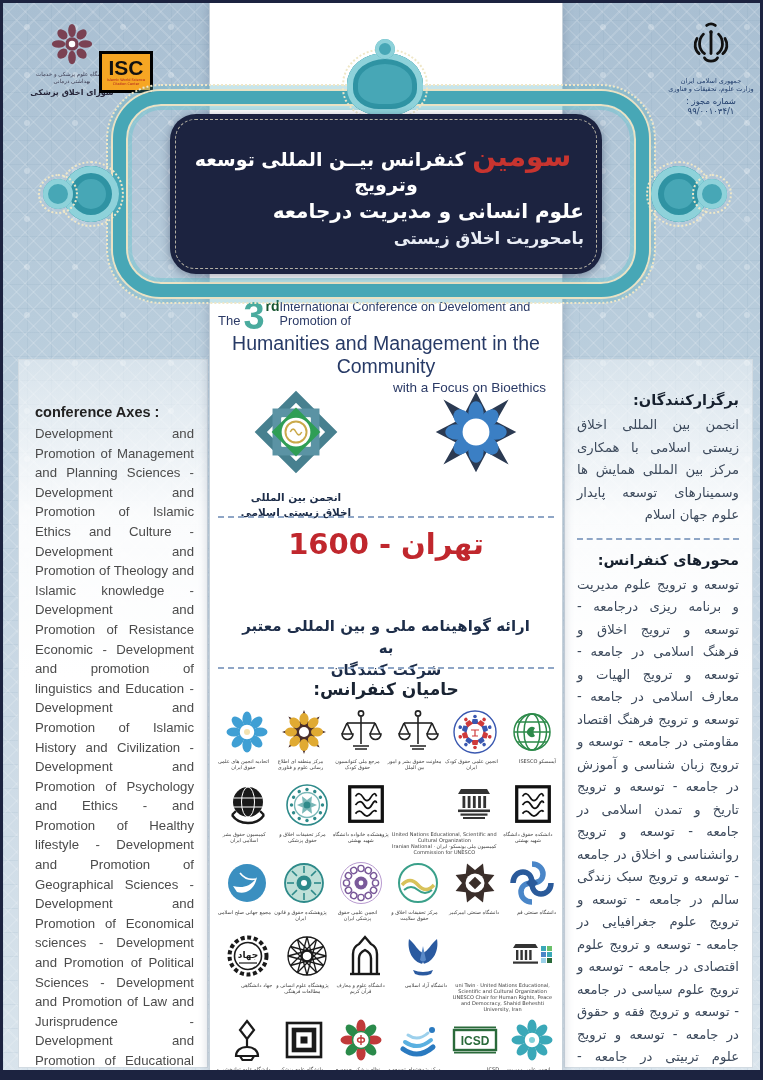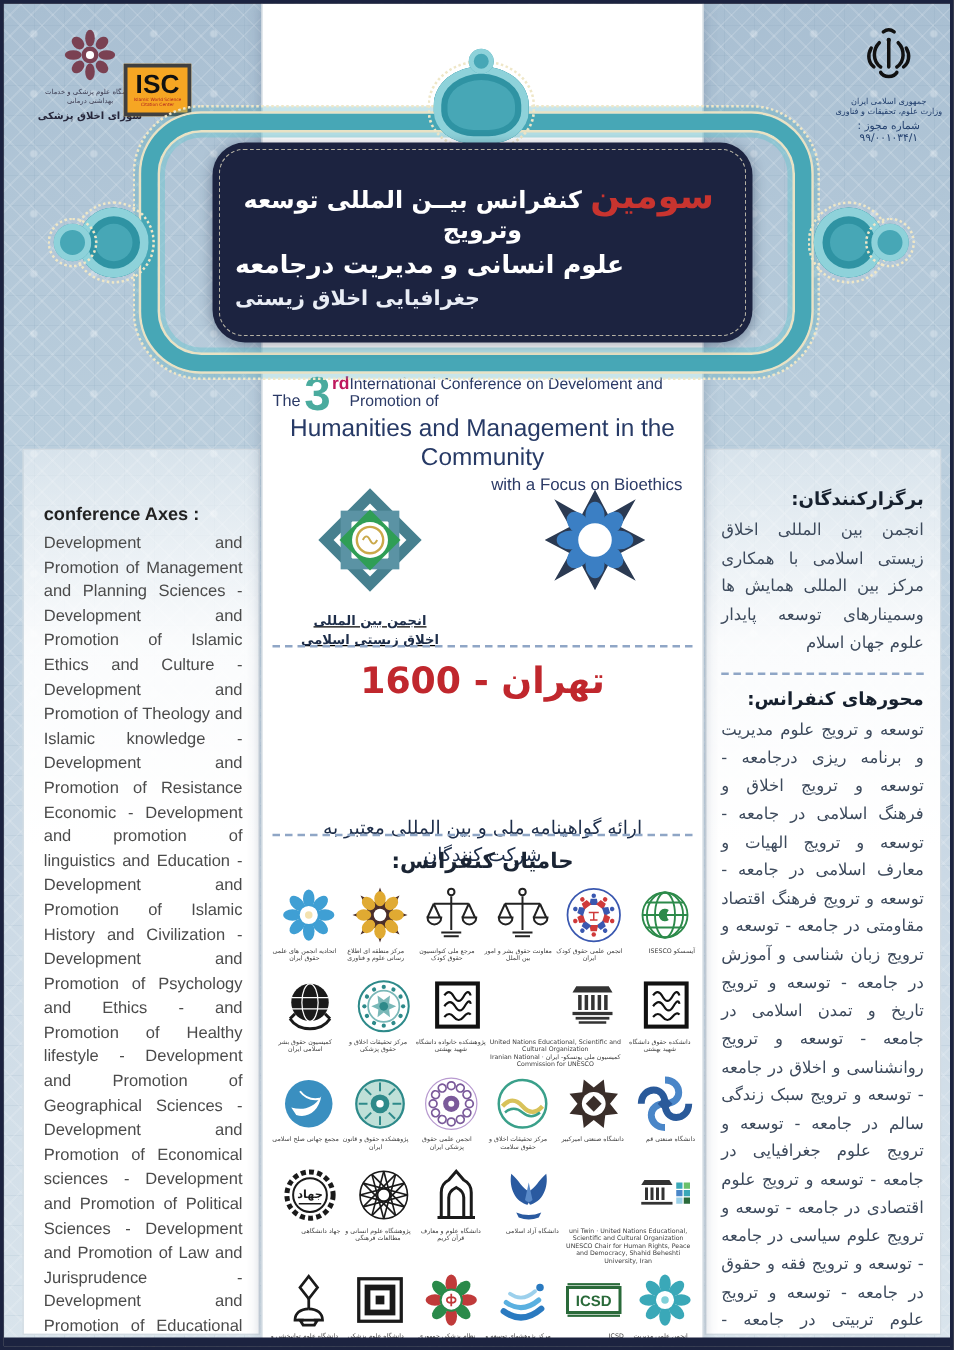--- a/index.html
+++ b/index.html
@@ -33,56 +33,56 @@
     box-shadow:inset 0 0 0 7px #8ed2da, inset 0 0 0 13px #2f93a3;outline:2px dotted #efe7c8;outline-offset:3px;}
   .medallion.small{width:30px;height:30px;box-shadow:inset 0 0 0 5px #8ed2da;}
   .top-medallion{position:absolute;left:344px;top:50px;width:76px;height:62px;background:#47a7b6;z-index:2;
     border-radius:50% 50% 42% 42%;box-shadow:inset 0 0 0 6px #8ed2da, inset 0 0 0 11px #2f93a3;
     outline:2px dotted #efe7c8;outline-offset:3px;}
   .top-medallion::before{content:"";position:absolute;left:28px;top:-14px;width:20px;height:20px;border-radius:50%;
     background:#47a7b6;box-shadow:inset 0 0 0 4px #8ed2da;}
   .banner{position:absolute;left:167px;top:111px;width:432px;height:160px;background:#1c2340;border-radius:26px;
     z-index:3;box-shadow:0 2px 10px rgba(20,30,60,.4);}
   .banner::after{content:"";position:absolute;inset:5px;border:1.5px dashed rgba(233,226,198,.75);border-radius:20px;pointer-events:none;}
-  .banner-inner{position:absolute;inset:0;display:flex;flex-direction:column;justify-content:center;align-items:flex-end;
+  .banner-inner{position:absolute;inset:0;display:flex;flex-direction:column;justify-content:center;align-items:flex-start;
     color:#fff;text-align:center;padding:6px 18px;box-sizing:border-box;}
   .b-line1{font-size:19px;font-weight:bold;letter-spacing:0;}
   .b-line1 .red{color:#c8342f;font-size:28px;font-weight:bold;margin-right:6px;}
   .b-line2{font-size:20px;font-weight:bold;margin-top:4px;}
   .b-line3{font-size:16.5px;font-weight:bold;color:#e9edf5;margin-top:6px;}
 
   
   .med-logo{position:absolute;left:26px;top:18px;width:86px;z-index:2;text-align:center;color:#2c2c3c;}
   .med-logo .cal{font-size:5.5px;line-height:7px;color:#3a3a50;}
   .med-logo .cal2{font-size:8px;font-weight:bold;margin-top:3px;color:#26263a;}
-  .isc{position:absolute;left:96px;top:48px;width:54px;height:42px;background:#f6a623;border:3px solid #404040;
+  .isc{position:absolute;left:96px;top:48px;width:54px;height:42px;background:#f6a623;border:3px solid #000000;
     z-index:2;display:flex;flex-direction:column;align-items:center;justify-content:center;box-sizing:border-box;}
   .isc .t{font-size:21px;font-weight:bold;color:#111;line-height:20px;font-family:"Liberation Sans",sans-serif;}
   .isc .c{font-size:3.5px;color:#b02020;line-height:4px;text-align:center;}
   .emblem{position:absolute;left:660px;top:16px;width:96px;z-index:2;text-align:center;}
   .emblem .l1{font-size:6.5px;color:#23406e;line-height:8px;}
   .emblem .lic{font-size:8.5px;font-weight:normal;color:#23406e;margin-top:3px;direction:rtl;text-align:center;}
 
   
   .etitle{position:absolute;left:8px;right:8px;top:297px;color:#2b3a66;font-family:"Liberation Sans",sans-serif;}
   .etitle .row1{display:flex;align-items:flex-end;justify-content:center;}
   .etitle .the{font-size:13px;padding-bottom:3px;}
   .etitle .three{font-size:38px;font-weight:bold;color:#4aab9e;line-height:30px;margin:0 1px 0 3px;}
-  .etitle .rd{font-size:14px;font-weight:bold;color:#be185d;align-self:flex-start;line-height:12px;}
+  .etitle .rd{font-size:14px;font-weight:bold;color:#14532d;align-self:flex-start;line-height:12px;}
   .etitle .l1{font-size:12.6px;padding-bottom:3px;}
   .etitle .l2{font-size:19.5px;font-weight:normal;color:#273a66;text-align:center;margin-top:1px;}
   .etitle .l3{font-size:13.5px;text-align:right;padding-right:8px;margin-top:2px;}
   .orglogos{position:absolute;left:0;right:0;top:383px;display:flex;justify-content:center;gap:30px;}
-  .orglogo{text-align:center;width:150px;text-decoration:underline;}
+  .orglogo{text-align:center;width:150px;}
   .orglogo .cap{font-size:10.5px;font-weight:bold;color:#1d2d49;line-height:15px;margin-top:8px;direction:rtl;}
   .dashsep{position:absolute;left:8px;right:8px;border-top:2px dashed #8fa6c6;}
   .tehran{position:absolute;left:0;right:0;top:524px;text-align:center;font-size:29px;font-weight:bold;color:#c0272d;direction:rtl;}
   .site{position:absolute;left:0;right:0;top:566px;text-align:center;font-size:30px;font-weight:bold;color:#2b3a75;
     letter-spacing:4px;font-family:"Liberation Sans",sans-serif;}
-  .cert{position:absolute;left:24px;right:24px;top:648px;text-align:center;font-size:15px;font-weight:normal;
+  .cert{position:absolute;left:24px;right:24px;top:612px;text-align:center;font-size:15px;font-weight:bold;
     color:#1d2d49;line-height:22px;direction:rtl;}
   .sponsor-h{position:absolute;left:0;right:0;top:676px;text-align:center;font-size:17px;font-weight:bold;color:#1a2433;direction:rtl;}
   .grid{position:absolute;left:5px;right:5px;top:705px;}
   .srow{display:flex;align-items:flex-start;justify-content:space-between;margin-bottom:4px;min-height:69px;}
   .scell{flex:1;display:flex;flex-direction:column;align-items:flex-end;padding:0 1px;}
   .scell svg{display:block;}
   .scap{font-size:5px;line-height:6px;color:#3c3c3c;text-align:center;margin-top:2px;direction:rtl;white-space:pre-line;}
 
   
   .leftpad{padding:44px 13px 0 16px;color:#4b4b4b;font-family:"Liberation Sans",sans-serif;}
@@ -691,18 +691,18 @@
   <div class="medallion small" style="left:694px;top:176px"></div>
   <div class="top-medallion"></div>
 
   <div class="banner">
     <div class="banner-inner" dir="rtl">
       <div class="b-line1">
         <span class="red">سومین</span>
         <span>کنفرانس بیــن المللی توسعه وترویج</span>
       </div>
       <div class="b-line2">علوم انسانی و مدیریت درجامعه</div>
-      <div class="b-line3">جغرافیایی اخلاق زیستی</div>
+      <div class="b-line3">بامحوریت اخلاق زیستی</div>
     </div>
   </div>
 
   <div class="bottom-bar"></div>
 </div>
 
 </body></html>

